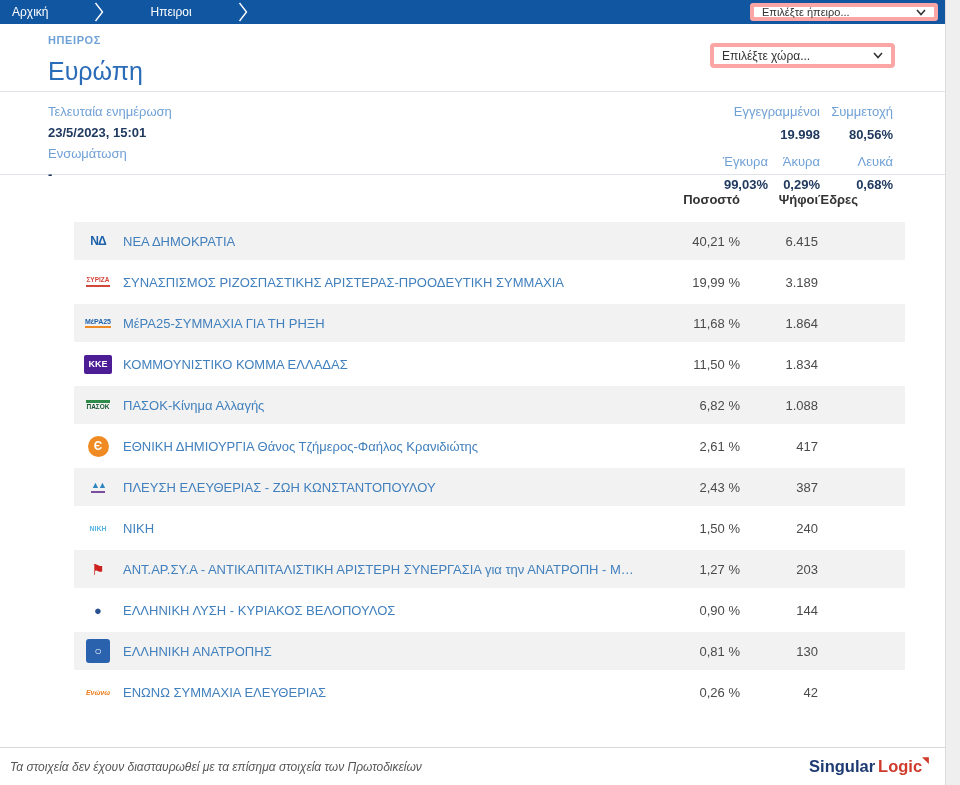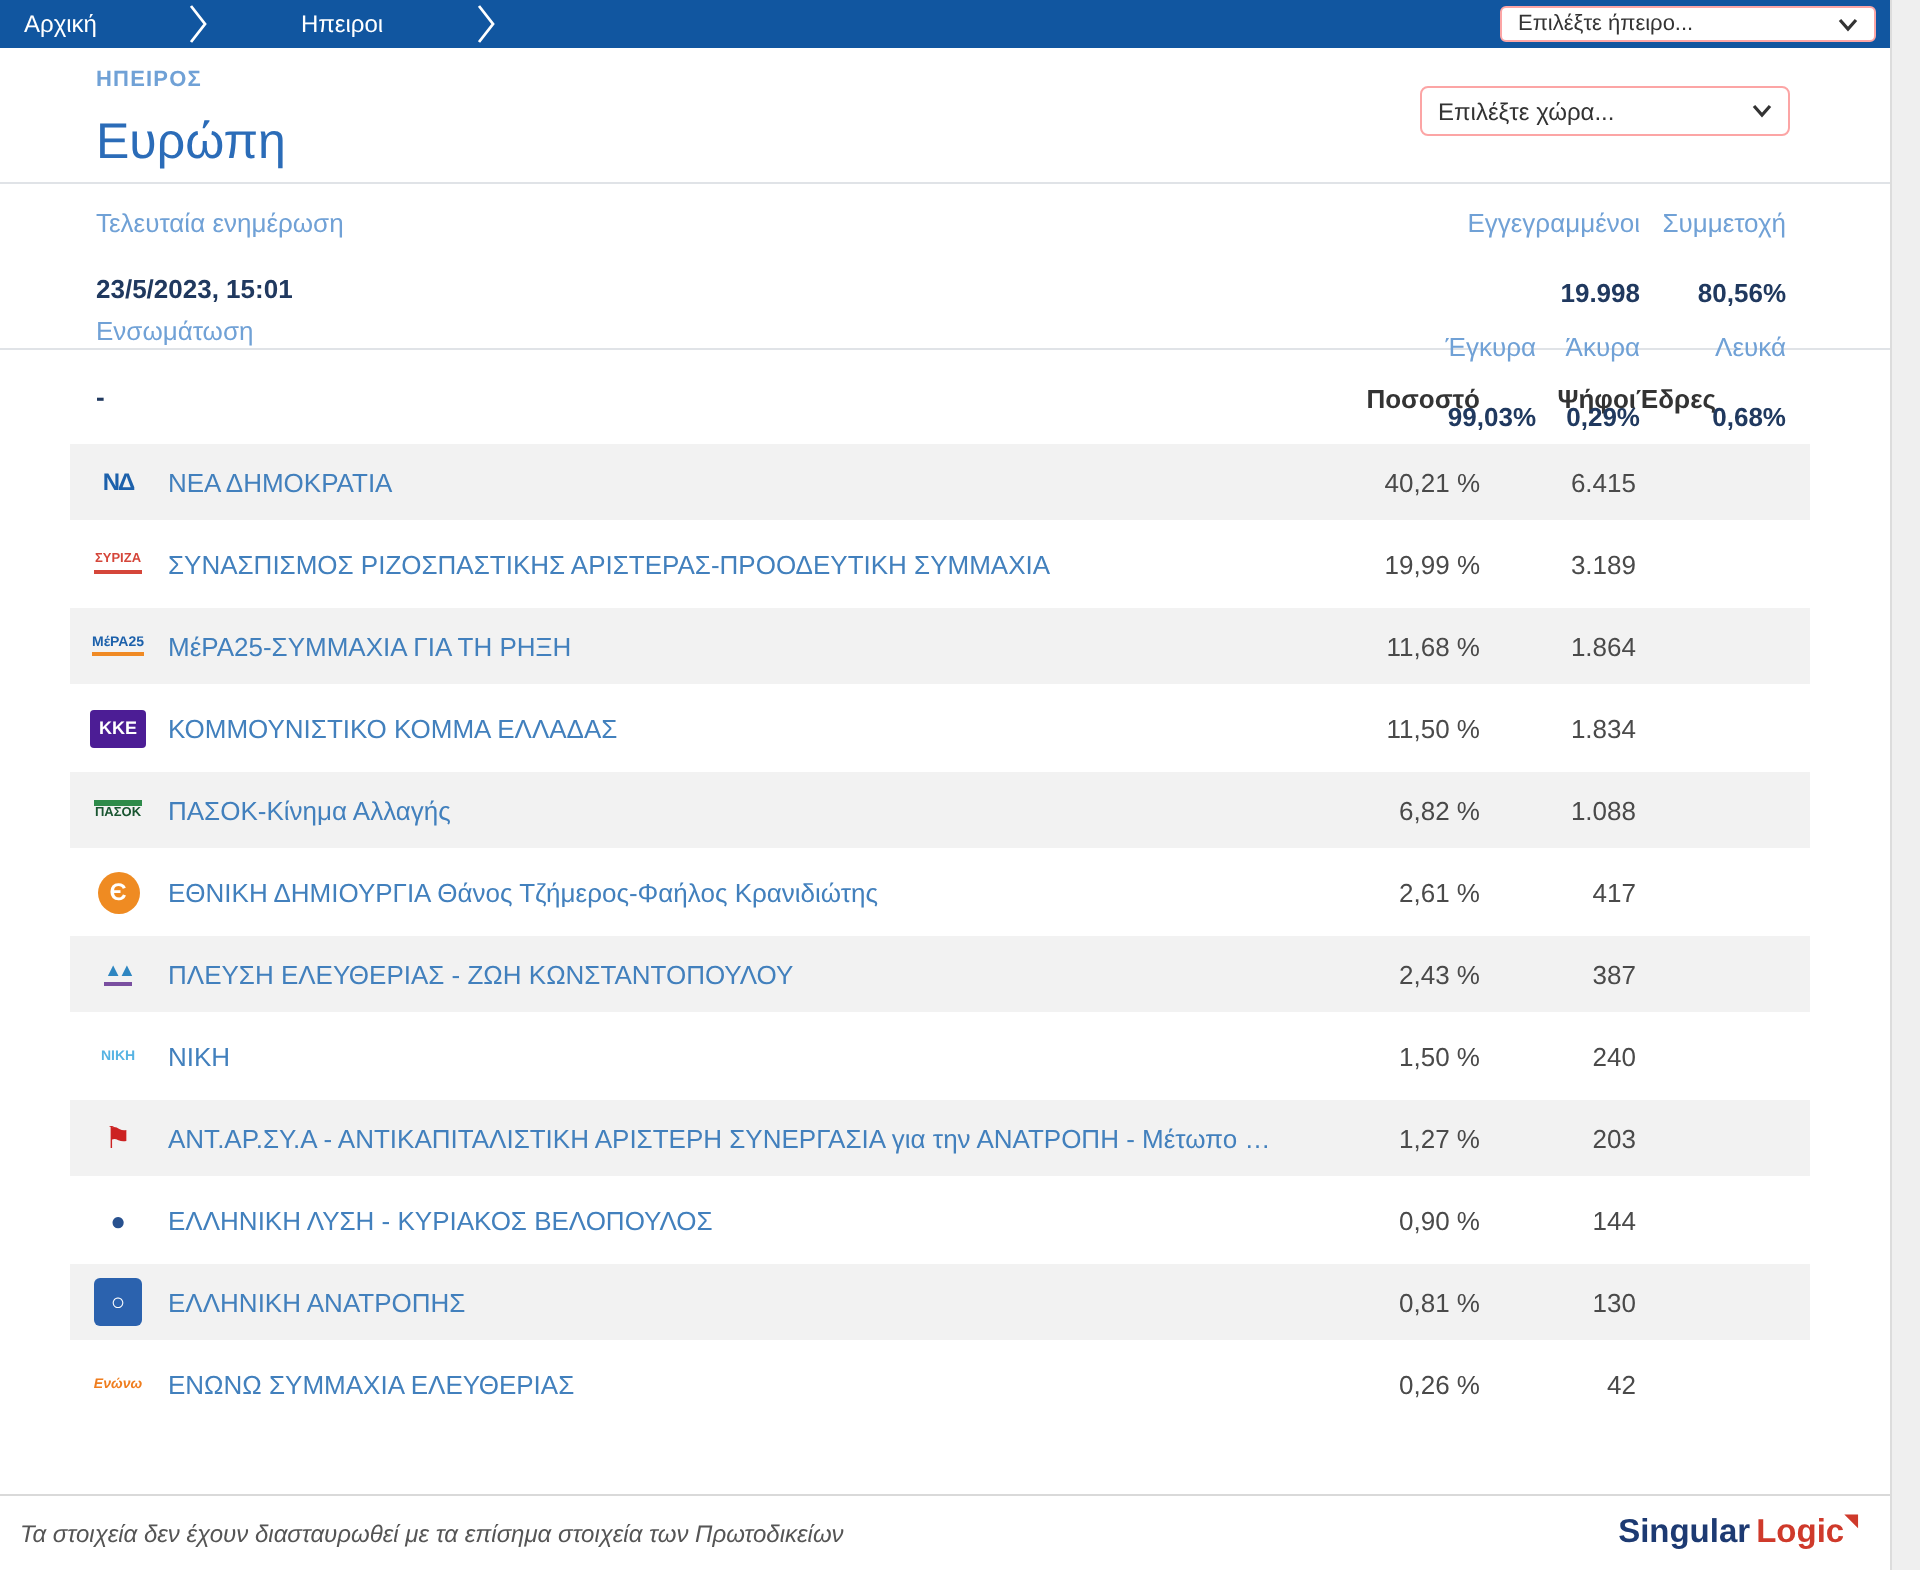--- a/index.html
+++ b/index.html
@@ -20,51 +20,51 @@
     color:#3e6db5; text-decoration:none; }
 
   
   .crumb-bar { position:relative; height:24px; background:var(--accent);
     display:flex; align-items:center; padding-left:12px;gap:36px; }
   .crumb-item { color:#fff; font-size:12px; text-decoration:none; margin-right:10px; }
   .crumb-sep { margin-right:10px; display:flex; align-items:center; }
   .crumb-select { position:absolute; right:7px; top:3px; width:188px; height:18px; }
 
   
-  .select { background:#fff; border:1px solid #fca5a5; border-radius:3px;
+  .select { background:#fff; border:4px solid #fca5a5; border-radius:3px;
     display:flex; align-items:center; justify-content:space-between;
     padding:0 8px; color:#333; cursor:default; }
   .select .sel-txt { font-size:11px; white-space:nowrap; overflow:hidden; }
   .country-select { position:absolute; right:50px; top:19px; width:185px; height:25px; border-radius:4px; }
   .country-select .sel-txt { font-size:12px; }
 
   
   .heading { position:relative; height:68px; border-bottom:1px solid var(--border);
     padding:10px 0 0 48px; }
   .supertitle { font-size:11px; font-weight:bold; color:var(--label_blue);
     text-transform:uppercase; letter-spacing:.6px; }
   .page-title { font-size:25px; color:var(--page_title); margin-top:11px; }
 
   
   .stats { position:relative; height:83px; border-bottom:1px solid var(--border);
     padding:12px 52px 0 48px; display:flex; justify-content:space-between; }
   .stat-label { font-size:13px; color:var(--label_blue); }
-  .stat-value { font-size:13px; font-weight:bold; color:var(--value_dark); margin-top:18px; }
+  .stat-value { font-size:13px; font-weight:bold; color:var(--value_dark); margin-top:6px; }
   .stats-left .stat-label + .stat-value { margin-bottom:6px; }
   .stats-right { display:grid; grid-template-columns:128px 52px 73px;
     row-gap:2px; align-content:start; }
   .stats-right > div { text-align:right; }
   .span2 { grid-column:1 / 3; }
   .c3 { grid-column:3; }
   .c1 { grid-column:1; }
   .c2 { grid-column:2; }
   .gap-row { height:8px; grid-column:1 / 4; }
 
   
-  .results { padding:14px 40px 0 35px; }
+  .results { padding:14px 40px 0 74px; }
   .thead { display:flex; align-items:center; height:20px; margin-bottom:13px; }
   .thead .spacer { flex:1; }
   .th { font-size:13px; font-weight:bold; color:#333; text-align:right; }
   .col-pct { width:95px; }
   .col-votes { width:78px; }
   .col-seats { width:40px; }
   .pad-right { width:47px; }
 
   .row { display:flex; align-items:center; height:38px; margin-bottom:3px;
     padding-left:8px; background:#fff; }

